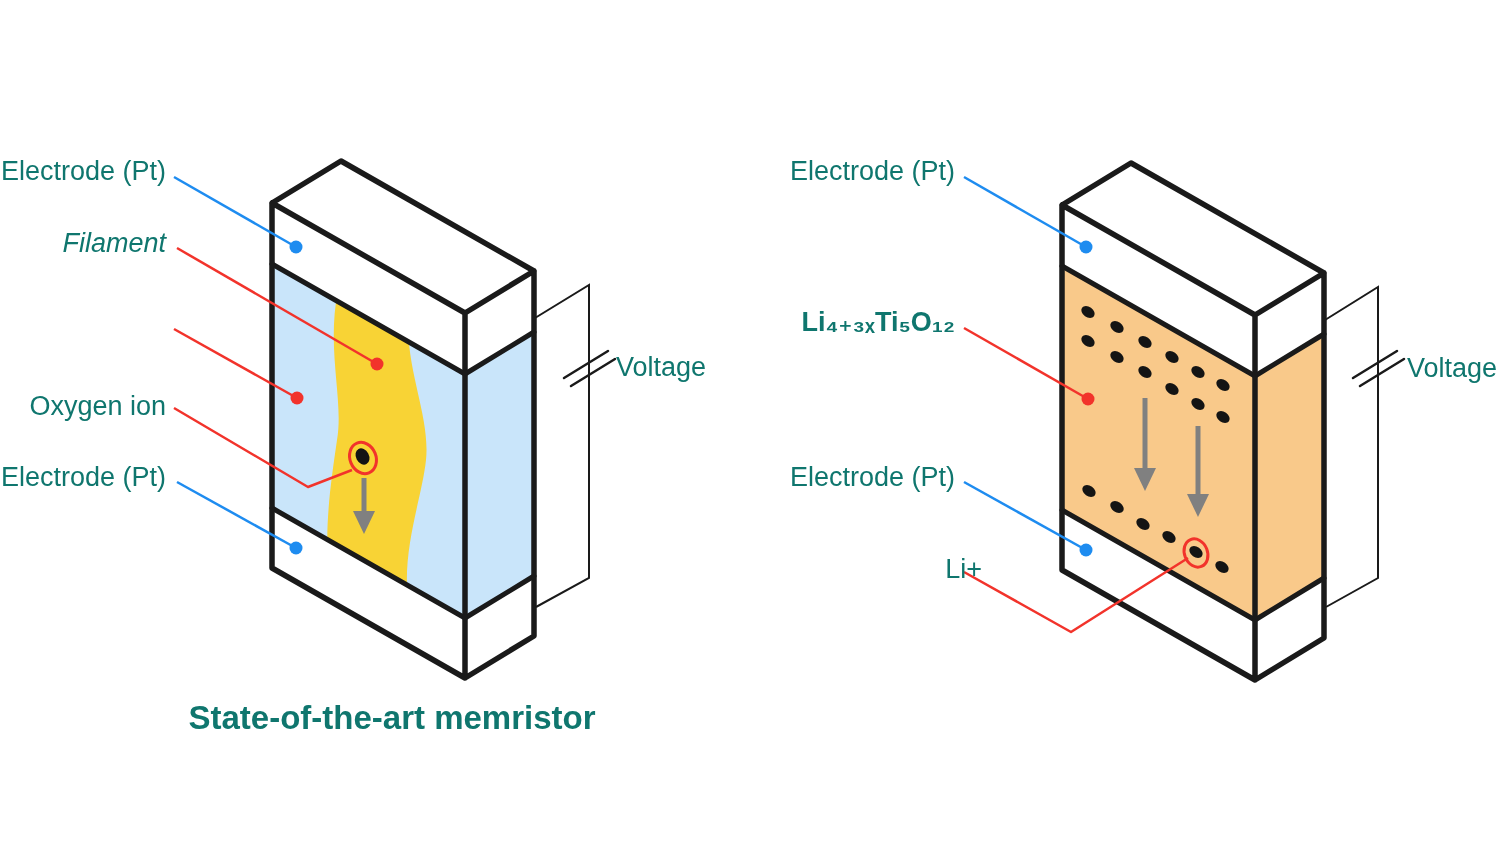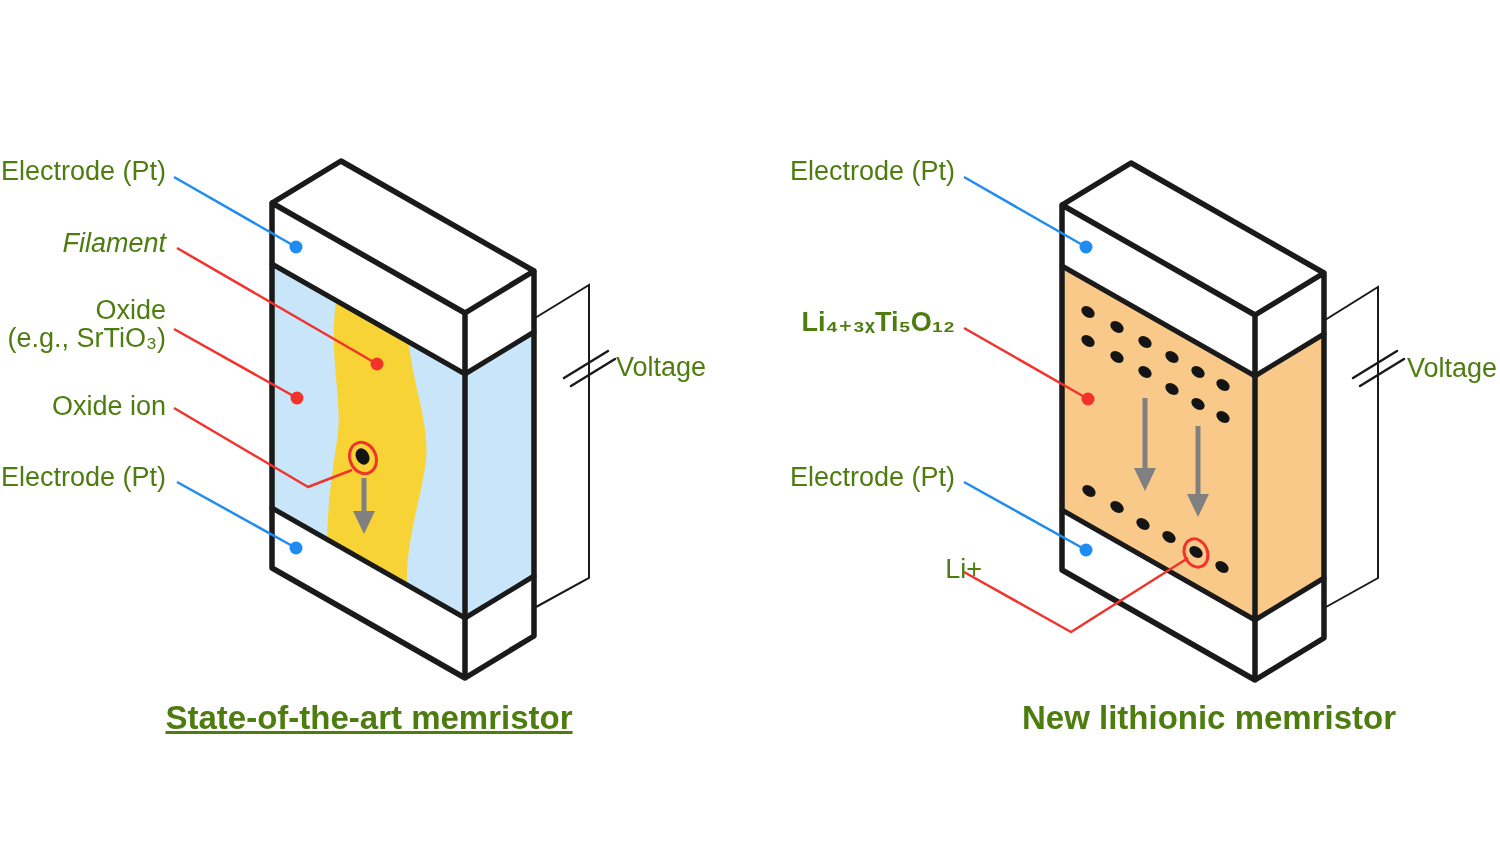--- a/index.html
+++ b/index.html
@@ -1,18 +1,18 @@
 <!DOCTYPE html>
 <html><head>
 <meta charset="utf-8">
 <style>
   html,body { margin:0; padding:0; background:#ffffff; }
   .canvas {
     position:relative; width:1500px; height:844px; background:#ffffff;
-    font-family:"Liberation Sans","DejaVu Sans",sans-serif; color:#4d7c0f;
+    font-family:"Liberation Sans","DejaVu Sans",sans-serif; color:#0f766e;
     overflow:hidden;
   }
   .canvas svg { position:absolute; left:0; top:0; }
   .lbl {
     position:absolute; font-size:27px; line-height:28px; white-space:nowrap;
     text-align:right;
   }
   .lbl.lft { text-align:left; }
   .caption {
     position:absolute; font-size:33px; line-height:36px; font-weight:bold;
@@ -126,29 +126,24 @@
       <path fill="none" stroke-width="2.5" d="M964,328 L1088,399" stroke="#f2332b"></path>
       <circle cx="1088" cy="399" r="6.5" fill="#f2332b"></circle>
       <path fill="none" stroke-width="2.5" d="M964,482 L1086,550" stroke="#1e8cf0"></path>
       <circle cx="1086" cy="550" r="6.5" fill="#1e8cf0"></circle>
       <path fill="none" stroke-width="2.5" stroke-linejoin="round" d="M964,572 L1071,632 L1188,558" stroke="#f2332b"></path>
     </g>
   </svg>
 
   <div class="lbl" style="right:1334px; top:157px;">Electrode (Pt)</div>
   <div class="lbl" style="right:1334px; top:229px;font-style:italic;">Filament</div>
-  <div class="lbl" style="right:1334px; top:296px;">
-    <div>Oxide</div>
-    <div>(e.g., SrTiO₃)</div>
-  </div>
-  <div class="lbl" style="right:1334px; top:392px;">Oxide ion</div>
+  <div class="lbl" style="right:1334px; top:392px;">Oxygen ion</div>
   <div class="lbl" style="right:1334px; top:463px;">Electrode (Pt)</div>
   <div class="lbl lft" style="left:616px; top:353px;">Voltage</div>
-  <div class="caption" style="left:369px; top:700px;text-decoration:underline;">State-of-the-art memristor</div>
+  <div class="caption" style="left:392px; top:700px;">State-of-the-art memristor</div>
 
   <div class="lbl" style="right:545px; top:157px;">Electrode (Pt)</div>
   <div class="lbl" style="right:545px; top:308px;font-weight:bold;">Li₄₊₃ₓTi₅O₁₂</div>
   <div class="lbl" style="right:545px; top:463px;">Electrode (Pt)</div>
   <div class="lbl" style="right:518px; top:555px;">Li+</div>
   <div class="lbl lft" style="left:1407px; top:354px;">Voltage</div>
-  <div class="caption" style="left:1209px; top:700px;">New lithionic memristor</div>
 
 </div>
 
 </body></html>

